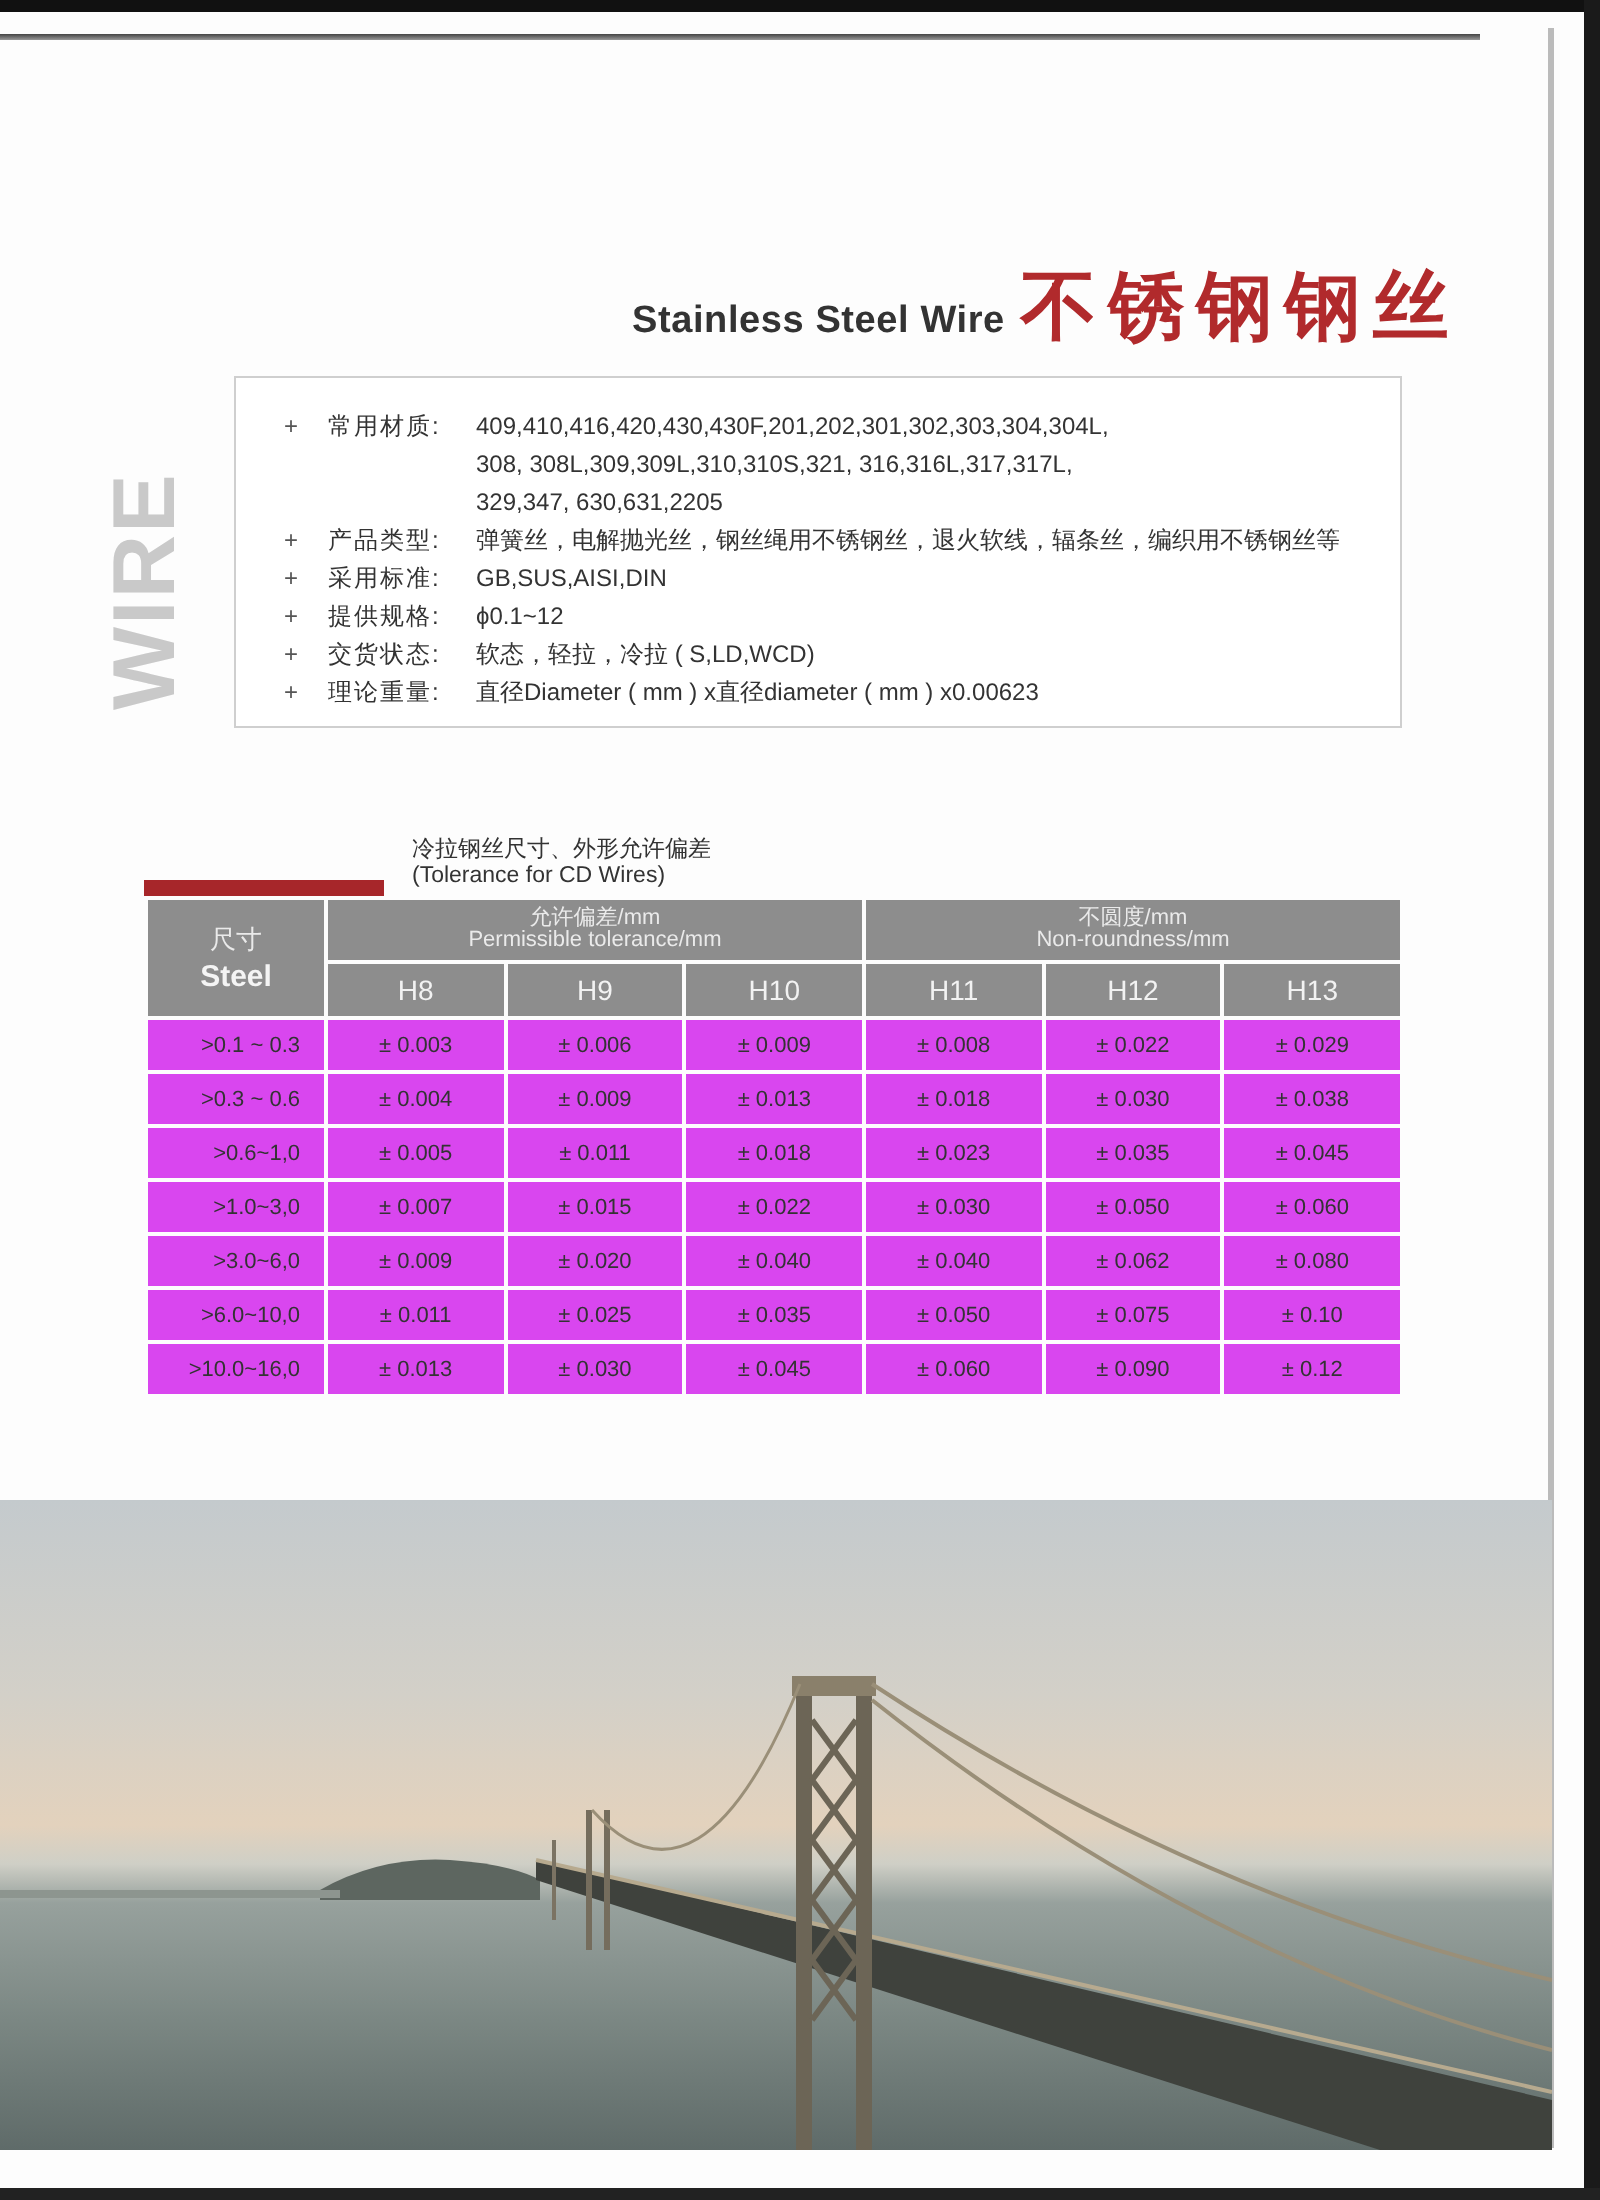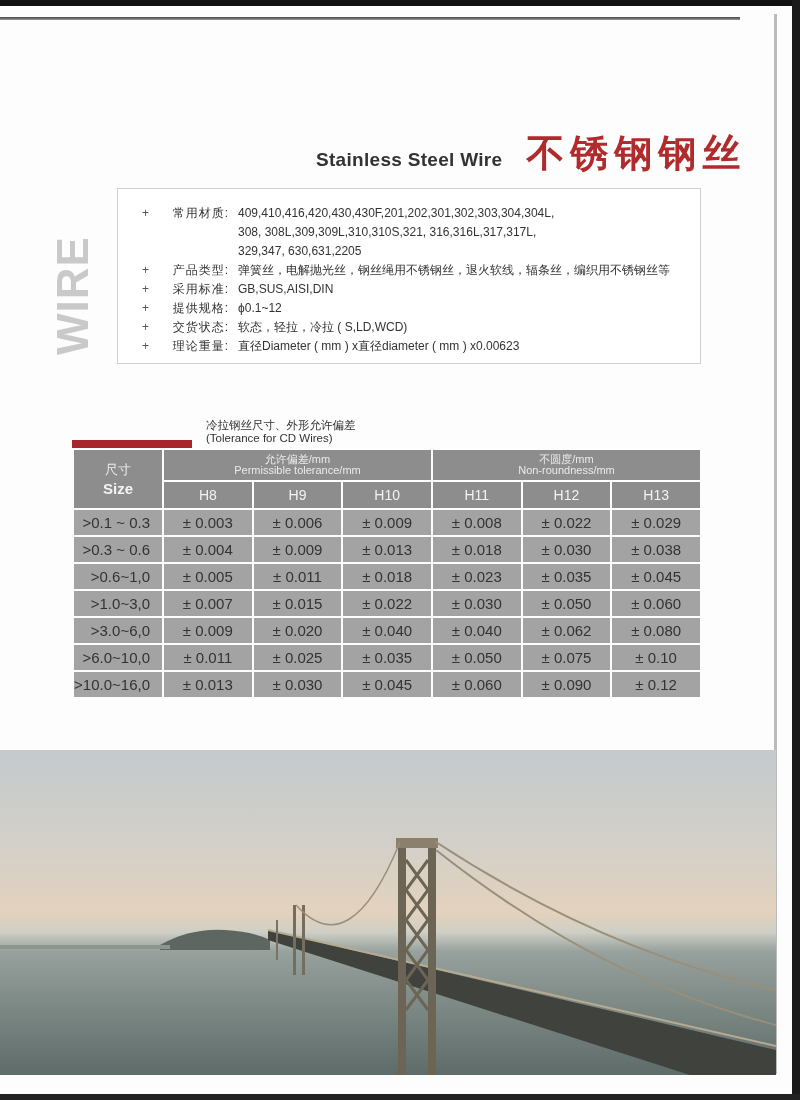--- a/index.html
+++ b/index.html
@@ -10,60 +10,60 @@
     color: #333;
   }
   .scan-top { position: absolute; left: 0; top: 0; width: 800px; height: 6px; background: #111; }
   .scan-top-line { position: absolute; left: 0; top: 17px; width: 740px; height: 3px; background: linear-gradient(#444, #999); }
   .scan-right { position: absolute; right: 0; top: 0; width: 8px; height: 1100px; background: #1a1a1a; }
   .scan-right-line { position: absolute; left: 774px; top: 14px; width: 3px; height: 1060px; background: #bbb; }
   .scan-bottom { position: absolute; left: 0; bottom: 0; width: 800px; height: 6px; background: #222; }
 
   .title {
     position: absolute; left: 316px; top: 128px; white-space: nowrap;
-    display: flex; align-items: baseline; gap: 16px;
+    display: flex; align-items: baseline;
   }
   .title-en { font-size: 19px; font-weight: bold; color: #333; letter-spacing: 0.3px; }
   .title-cn { font-size: 38px; font-weight: bold; color: #b12a2c; letter-spacing: 6px; margin-left: 8px; }
 
   .wire-vertical {
     position: absolute; left: 48px; top: 235px; width: 120px; height: 120px;
     transform-origin: 0 0; transform: translate(0, 120px) rotate(-90deg);
     font-size: 44px; font-weight: bold; color: #c9c9c9; letter-spacing: 1px;
   }
   .info-box {
     position: absolute; left: 117px; top: 188px; width: 584px; height: 176px;
     border: 1.5px solid #cfcfcf; background: #fff;
     box-sizing: border-box;
   }
   .info-list { position: absolute; left: 24px; top: 15px; font-size: 12px; line-height: 19px; color: #333; }
   .info-row { display: flex; }
   .info-plus { width: 22px; color: #555; }
-  .info-label { width: 74px; letter-spacing: 1px; text-align: center; }
+  .info-label { width: 74px; letter-spacing: 1px; }
   .info-value { width: 440px; }
   .info-value div { white-space: nowrap; }
 
   .std-badge {
     position: absolute; left: 72px; top: 420px; width: 120px; height: 27px;
     background: #a7262a; color: #fff; font-size: 14px;
     display: flex; align-items: center; justify-content: center; margin-top: 20px;
   }
   .std-caption { position: absolute; left: 206px; top: 419px; font-size: 11.5px; line-height: 13px; color: #333; }
 
   table.tol {
     position: absolute; left: 72px; top: 448px; width: 630px;
     border-collapse: collapse; table-layout: fixed;
   }
   table.tol th, table.tol td { border: 2px solid #fdfdfd; text-align: center; padding: 0; }
   table.tol th { background: #8d8d8d; color: #eaeaea; font-weight: normal; }
   th.size-head { width: 88px; font-size: 13px; line-height: 19px; }
   th.size-head b { font-size: 15px; color: #f4f4f4; }
   th.group { font-size: 11px; line-height: 11px; height: 30px; }
   th.grade { font-size: 14px; font-weight: normal; color: #f2f2f2 !important; height: 26px; margin-top: 44px; }
-  table.tol td { background: #a3a3a3; font-size: 15px; color: #333; height: 25px; }
+  table.tol td { background: #d946ef; font-size: 11px; color: #333; height: 25px; }
   table.tol td.size { text-align: right; padding-right: 12px; }
 
   .photo {
     position: absolute; left: 0; top: 750px; width: 776px; height: 325px; overflow: hidden;
     background: linear-gradient(#c4cacd 0%, #d3d0c8 30%, #e3d2bd 50%, #cfcfc6 56%, #97a19d 62%, #7b8783 80%, #5f6b69 100%);
   }
   .photo svg { position: absolute; left: 0; top: 0; }
 </style>
 </head>
 <body>
@@ -134,21 +134,21 @@
 <div class="std-caption">
   <div>冷拉钢丝尺寸、外形允许偏差</div>
   <div>(Tolerance for CD Wires)</div>
 </div>
 
 <table class="tol">
   <thead>
     <tr>
       <th class="size-head" rowspan="2">
         <div>尺寸</div>
-        <b>Size</b>
+        <b>Steel</b>
       </th>
       <th class="group" colspan="3">
         <div>允许偏差/mm</div>
         <div>Permissible tolerance/mm</div>
       </th>
       <th class="group" colspan="3">
         <div>不圆度/mm</div>
         <div>Non-roundness/mm</div>
       </th>
     </tr>

